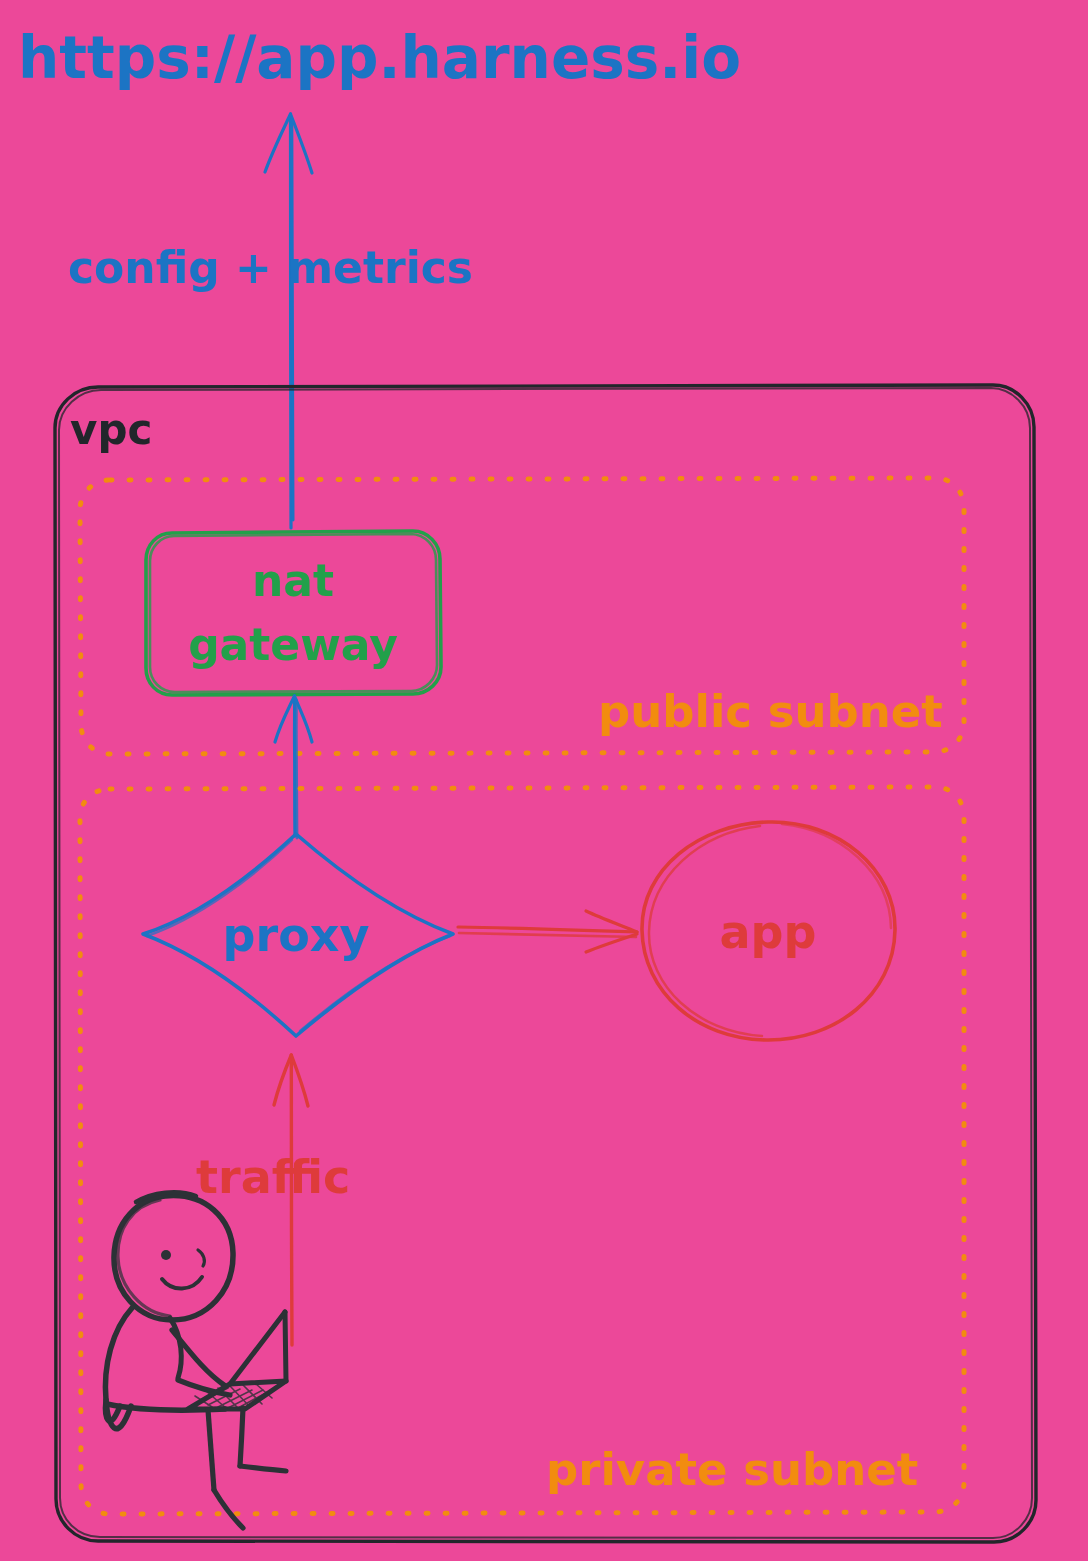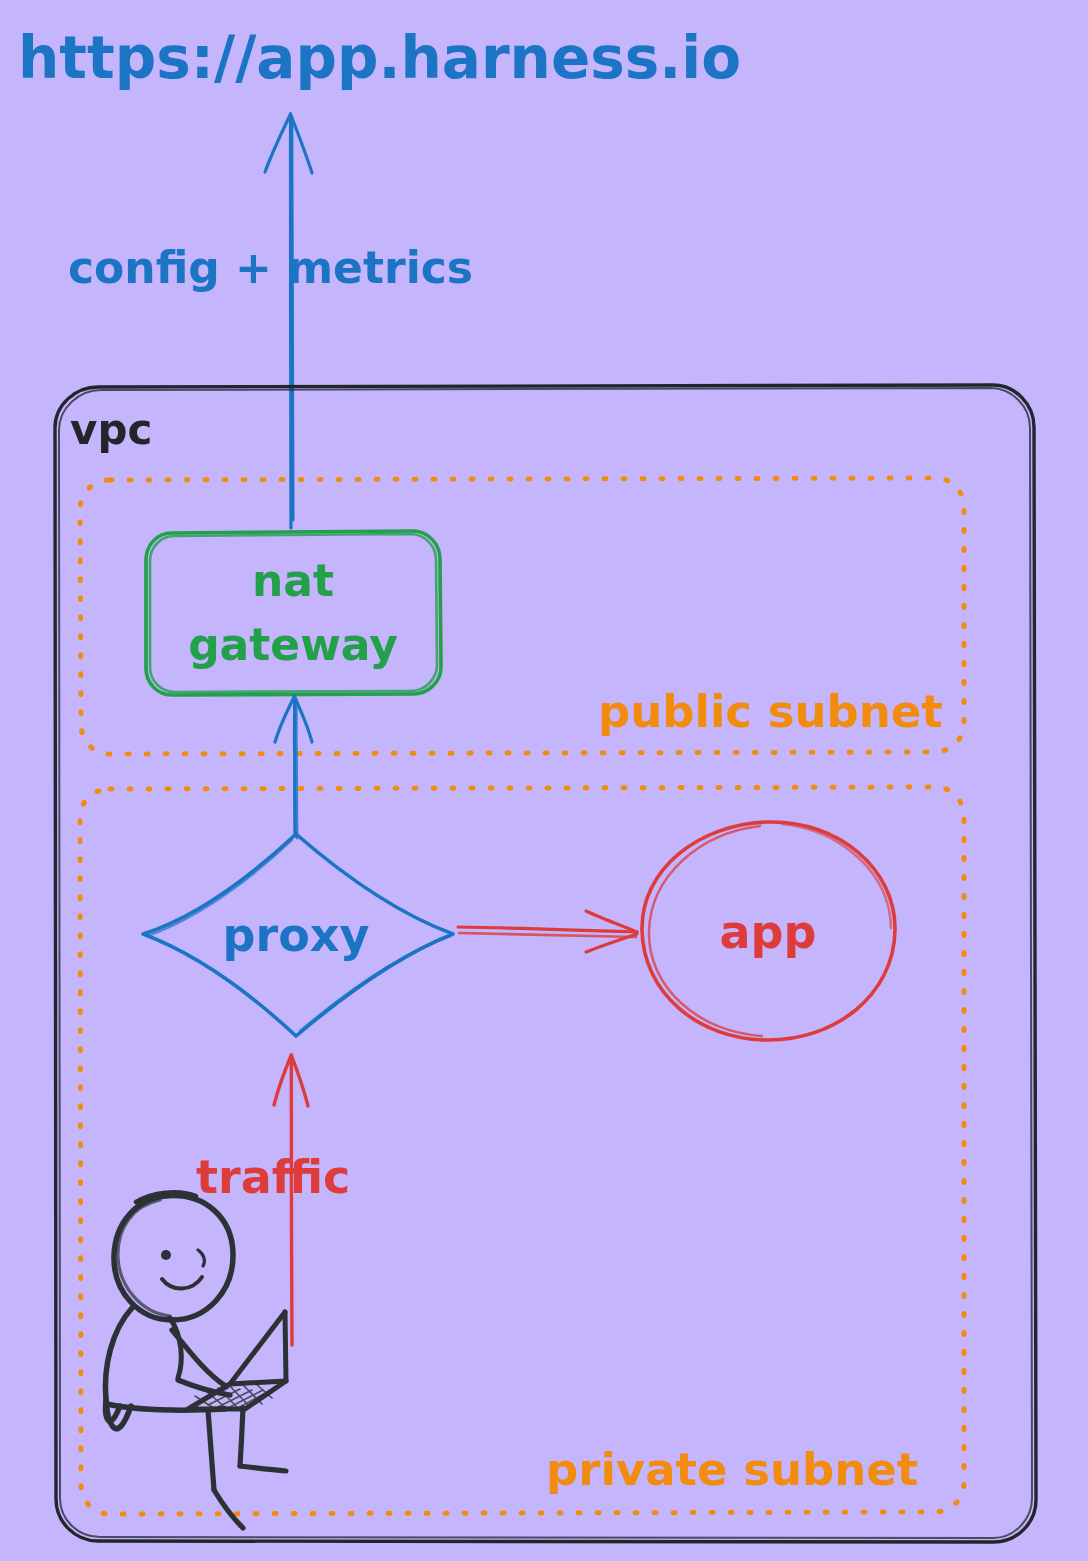--- a/index.html
+++ b/index.html
@@ -7,21 +7,21 @@
     padding: 0;
     background: #ffffff;
   }
   body {
     font-family: "DejaVu Sans", sans-serif;
   }
   #diagram-root {
     position: relative;
     width: 1088px;
     height: 1561px;
-    background: #c4b5fd;
+    background: #ec4899;
     overflow: hidden;
   }
   svg.canvas {
     position: absolute;
     top: 0;
     left: 0;
     width: 1088px;
     height: 1561px;
   }
   .hand-text {

